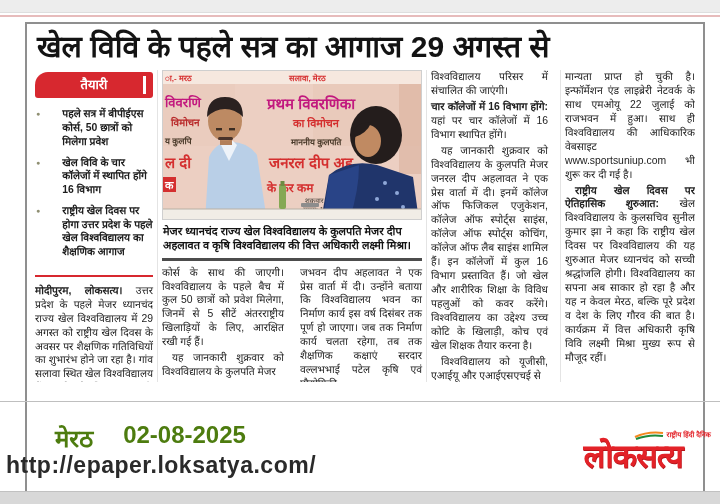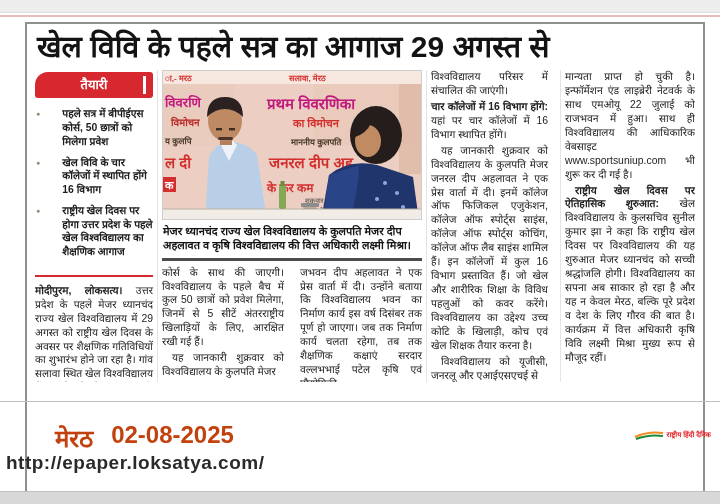--- a/index.html
+++ b/index.html
@@ -44,23 +44,23 @@
   .blt { color:#8f8f72; font-size:7px; line-height:1; margin-top:3px; flex:none; }
 
   
   .photo-wrap { width:260px; height:150px; border:1px solid #cfcfcf; overflow:hidden; background:#eccfc2; }
   .caption { font-size:11px; font-weight:700; color:#141414; line-height:1.3;
     text-align:left; padding:4px 1px 5px; border-bottom:3px solid #4c4c4c; }
   .subcols { display:flex; gap:16px; margin-top:5px; }
   .subcol { flex:1; }
 
   
-  .city-date { position:absolute; top:421px; left:55px; display:flex; gap:18px;
-    font-size:24px; font-weight:700; color:#c2410c; }
-  .url { position:absolute; top:452px; left:6px; font-size:19px; font-weight:700; color:#2a2a2a; letter-spacing:0.5px; }
+  .city-date { position:absolute; top:421px; left:55px; display:flex; gap:30px;
+    font-size:24px; font-weight:700; color:#4d7c0f; }
+  .url { position:absolute; top:452px; left:6px; font-size:23px; font-weight:700; color:#2a2a2a; letter-spacing:0.5px; }
   .logo { position:absolute; top:429px; left:553px; width:160px; text-align:center; }
   .logo-top { display:flex; align-items:center; justify-content:flex-end; gap:3px; height:11px; padding-right:2px; }
   .logo-tagline { color:#e32228; font-size:7px; font-weight:700; white-space:nowrap; }
   .logo-word { color:#e32228; font-size:32px; font-weight:800; line-height:1.05; letter-spacing:-1px;
     text-shadow:0.5px 0.5px 0 #b5151b; }
   .bottom-strip { position:absolute; left:0; bottom:0; width:720px; height:13px;
     background:#d8d8d8; border-top:1px solid #c1c1c1; }
 </style>
 </head>
 <body>
@@ -159,21 +159,21 @@
         <div class="subcol">
           <p>जभवन दीप अहलावत ने एक प्रेस वार्ता में दी। उन्होंने बताया कि विश्वविद्यालय भवन का निर्माण कार्य इस वर्ष दिसंबर तक पूर्ण हो जाएगा। जब तक निर्माण कार्य चलता रहेगा, तब तक शैक्षणिक कक्षाएं सरदार वल्लभभाई पटेल कृषि एवं प्रौद्योगिकी</p>
         </div>
       </div>
     </div>
 
     <div class="col col4">
       <p>विश्वविद्यालय परिसर में संचालित की जाएंगी।</p>
       <p><span class="lead">चार कॉलेजों में 16 विभाग होंगे:</span><span> यहां पर चार कॉलेजों में 16 विभाग स्थापित होंगे।</span></p>
       <p class="ind">यह जानकारी शुक्रवार को विश्वविद्यालय के कुलपति मेजर जनरल दीप अहलावत ने एक प्रेस वार्ता में दी। इनमें कॉलेज ऑफ फिजिकल एजुकेशन, कॉलेज ऑफ स्पोर्ट्स साइंस, कॉलेज ऑफ स्पोर्ट्स कोचिंग, कॉलेज ऑफ लैब साइंस शामिल हैं। इन कॉलेजों में कुल 16 विभाग प्रस्तावित हैं। जो खेल और शारीरिक शिक्षा के विविध पहलुओं को कवर करेंगे। विश्वविद्यालय का उद्देश्य उच्च कोटि के खिलाड़ी, कोच एवं खेल शिक्षक तैयार करना है।</p>
-      <p class="ind">विश्वविद्यालय को यूजीसी, जनरलू और एआईएसएचई से</p>
+      <p class="ind">विश्वविद्यालय को यूजीसी, एआईयू और एआईएसएचई से</p>
     </div>
 
     <div class="col col5">
       <p>मान्यता प्राप्त हो चुकी है। इन्फॉर्मेशन एंड लाइब्रेरी नेटवर्क के साथ एमओयू 22 जुलाई को राजभवन में हुआ। साथ ही विश्वविद्यालय की आधिकारिक वेबसाइट www.sportsuniup.com भी शुरू कर दी गई है।</p>
       <p class="ind"><span class="lead">राष्ट्रीय खेल दिवस पर ऐतिहासिक शुरुआत:</span><span> खेल विश्वविद्यालय के कुलसचिव सुनील कुमार झा ने कहा कि राष्ट्रीय खेल दिवस पर विश्वविद्यालय की यह शुरुआत मेजर ध्यानचंद को सच्ची श्रद्धांजलि होगी। विश्वविद्यालय का सपना अब साकार हो रहा है और यह न केवल मेरठ, बल्कि पूरे प्रदेश व देश के लिए गौरव की बात है। कार्यक्रम में वित्त अधिकारी कृषि विवि लक्ष्मी मिश्रा मुख्य रूप से मौजूद रहीं।</span></p>
     </div>
 
   </div>
 </div>
 
@@ -187,15 +187,16 @@
 <div class="url">http://epaper.loksatya.com/</div>
 
 <div class="logo">
   <div class="logo-top">
     <svg width="30" height="10" viewBox="0 0 30 10">
       <path d="M1 7 Q14 1 29 3" stroke="#f5881f" stroke-width="2" fill="none"></path>
       <path d="M2 9 Q15 4 29 6" stroke="#1f8a3a" stroke-width="2" fill="none"></path>
     </svg>
     <span class="logo-tagline">राष्ट्रीय हिंदी दैनिक</span>
   </div>
+  <div class="logo-word">लोकसत्य</div>
 </div>
 
 <div class="bottom-strip"></div>
 
 </body></html>

